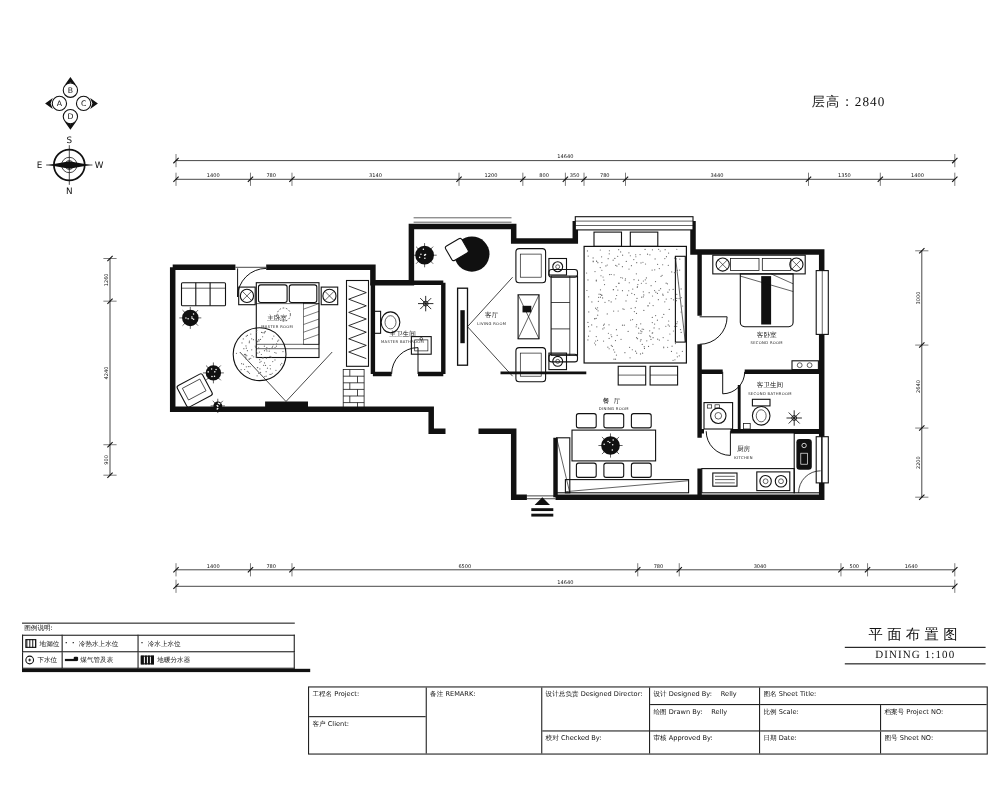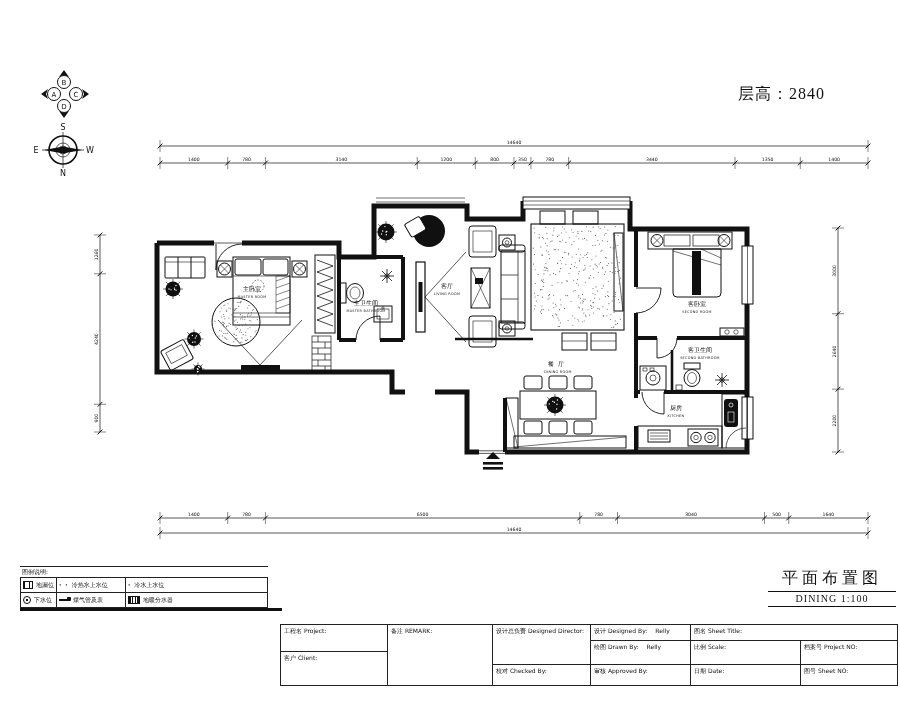--- a/index.html
+++ b/index.html
@@ -3,24 +3,24 @@
 <meta charset="utf-8">
 <style>
   html,body{margin:0;padding:0;background:#fff;}
   body{width:900px;height:720px;position:relative;font-family:"DejaVu Sans",sans-serif;color:#111;overflow:hidden;}
   .abs{position:absolute;}
   svg{position:absolute;left:0;top:0;}
   svg text{fill:#111;font-family:"DejaVu Sans",sans-serif;}
   .zh-label{font-size:6px;}
   .en-label{font-size:3.4px;letter-spacing:.3px;fill:#222;}
   
-  .floor-height{left:738px;top:84px;font-family:"Liberation Serif","DejaVu Serif",serif;font-size:16px;letter-spacing:1px;}
+  .floor-height{left:738px;top:84px;font-family:"Liberation Serif","DejaVu Serif",serif;font-size:12px;letter-spacing:1px;}
   
   .sheetname{left:768px;top:568px;width:128px;text-align:center;}
-  .sheetname .t{font-family:Liberation Sans, sans-serif;font-size:16px;letter-spacing:4px;white-space:nowrap;}
+  .sheetname .t{font-family:Liberation Sans, sans-serif;font-size:13px;letter-spacing:4px;white-space:nowrap;}
   .sheetname .rule{height:0;border-top:1.6px solid #111;margin:2px 0 1px 0;}
   .sheetname .rule2{height:0;border-top:0.8px solid #111;margin:2px 0 0 0;}
   .sheetname .s{font-family:"Liberation Serif","DejaVu Serif",serif;font-size:10px;letter-spacing:1px;}
   
   .legend{left:20px;top:566px;width:248px;font-size:6px;}
   .legend .hdr{height:10px;line-height:10px;padding-left:2px;border-top:.8px solid #222;}
   .legend table{border-collapse:collapse;width:248px;}
   .legend td{border:.8px solid #222;height:14px;padding:0 2px;white-space:nowrap;}
   .legend .c1{width:30px;}
   .legend .c2{width:64px;}

